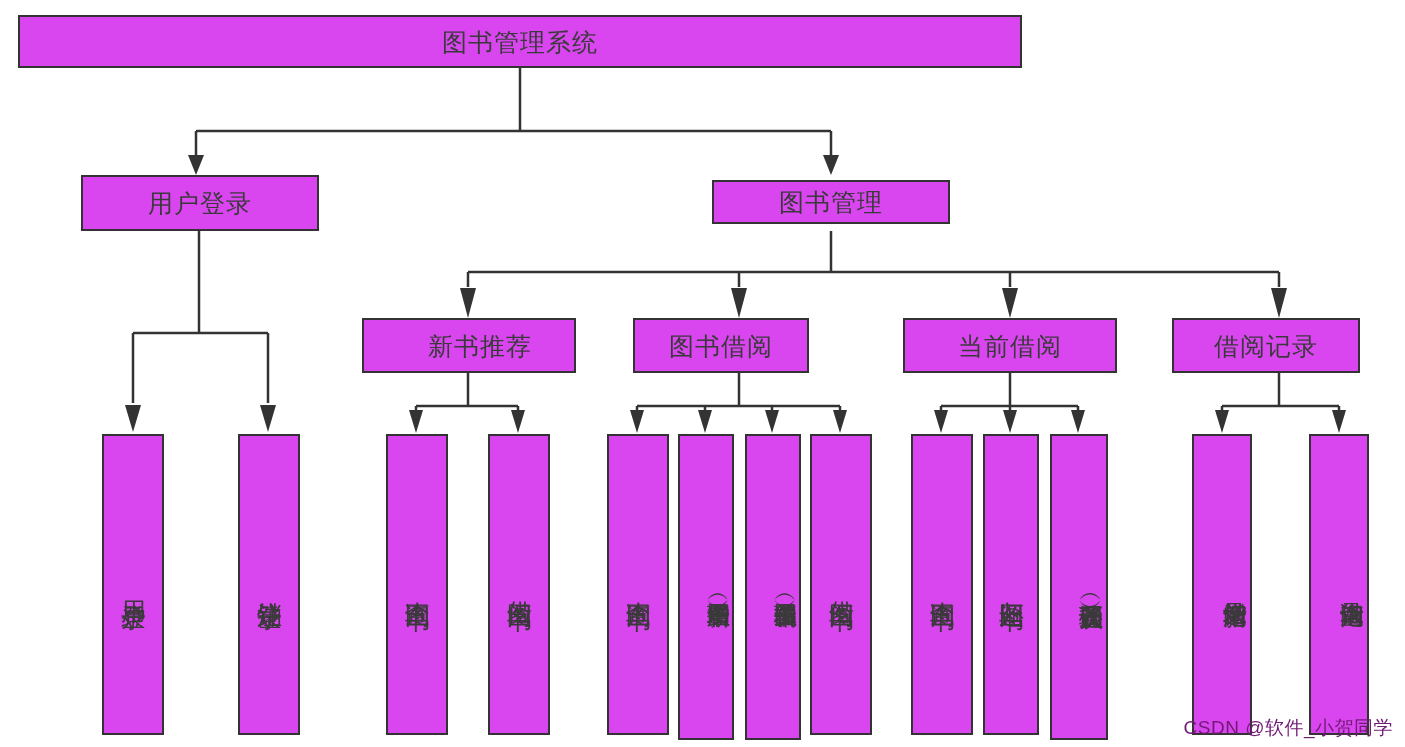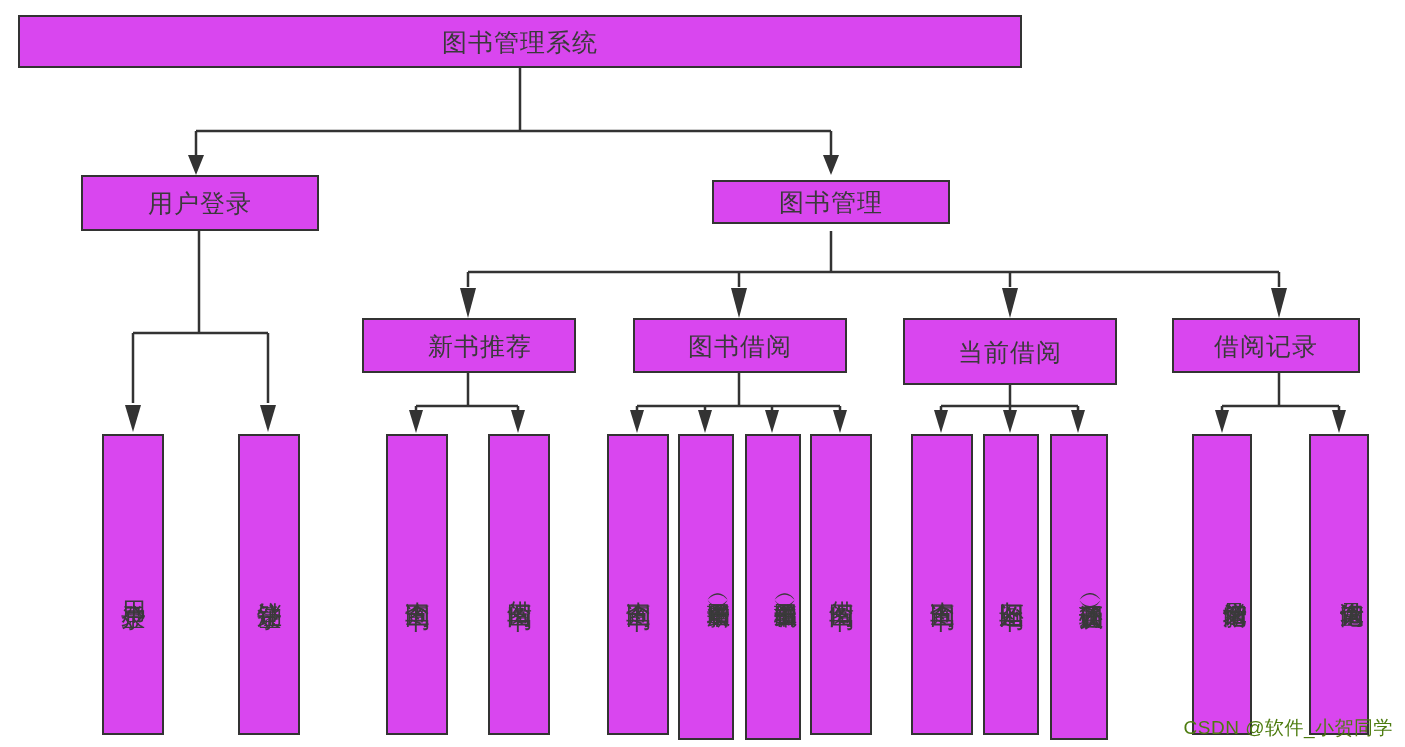--- a/index.html
+++ b/index.html
@@ -68,21 +68,21 @@
   svg.links path, svg.links line {
     stroke: #333333;
     stroke-width: 2.5;
     fill: none;
   }
   .watermark {
     position: absolute;
     right: 12px;
     bottom: 6px;
     font-size: 19px;
-    color: #4d7c0f;
+    color: #701a75;
     letter-spacing: 0.5px;
     white-space: nowrap;
   }
 </style>
 </head>
 <body>
 
 <div id="canvas">
 
   <svg class="links" viewBox="0 0 1405 747">
@@ -154,24 +154,24 @@
   <div class="node horiz" style="left:81px; top:175px; width:238px; height:56px;">
     <span>用户登录</span>
   </div>
   <div class="node horiz" style="left:712px; top:180px; width:238px; height:44px;">
     <span>图书管理</span>
   </div>
 
   <div class="node horiz" style="left:362px; top:318px; width:214px; height:55px;padding-left:22px;">
     <span>新书推荐</span>
   </div>
-  <div class="node horiz" style="left:633px; top:318px; width:214px; height:55px;">
+  <div class="node horiz" style="left:633px; top:318px; width:176px; height:55px;">
     <span>图书借阅</span>
   </div>
-  <div class="node horiz" style="left:903px; top:318px; width:214px; height:67px;">
+  <div class="node horiz" style="left:903px; top:318px; width:214px; height:55px;">
     <span>当前借阅</span>
   </div>
   <div class="node horiz" style="left:1172px; top:318px; width:188px; height:55px;">
     <span>借阅记录</span>
   </div>
 
   <div class="node vert" style="left:102px; top:434px; width:62px; height:301px;">
     <span>用户登录</span>
   </div>
   <div class="node vert" style="left:238px; top:434px; width:62px; height:301px;">

